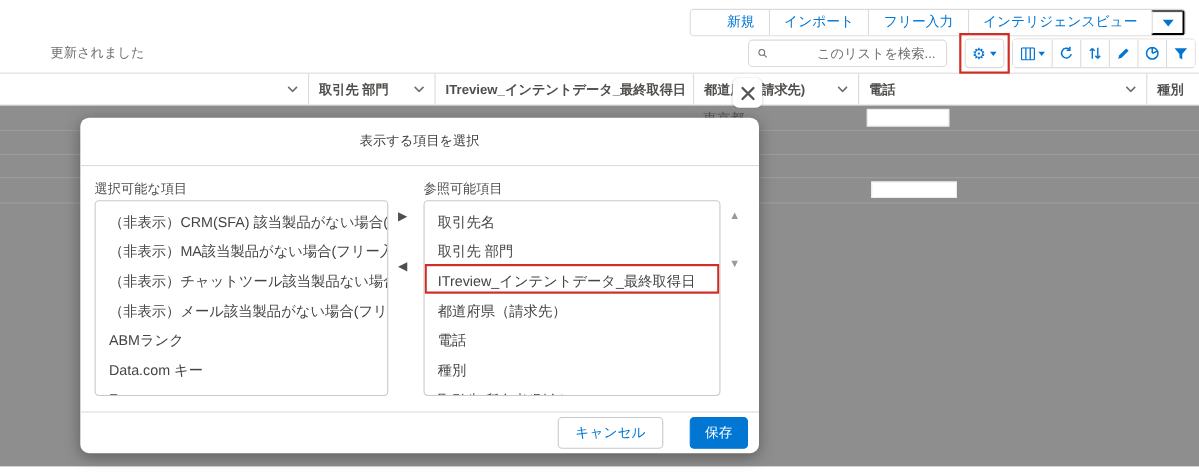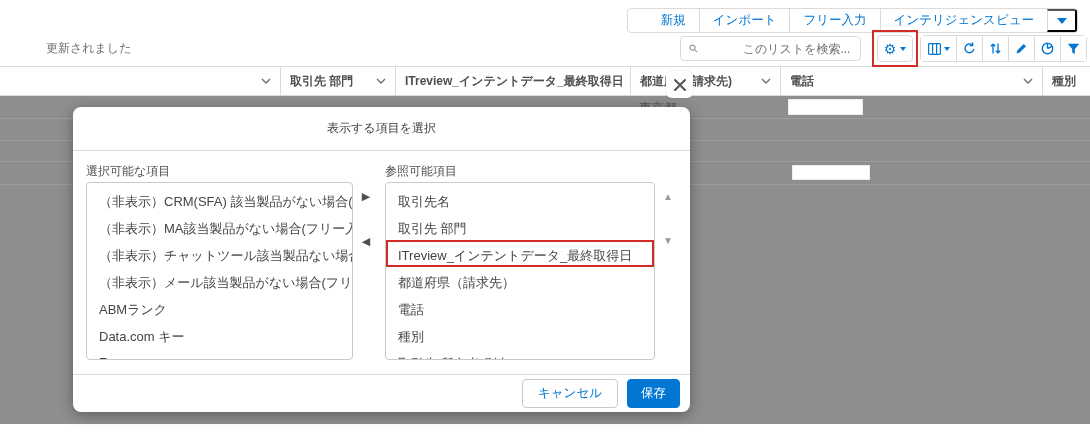--- a/index.html
+++ b/index.html
@@ -50,21 +50,21 @@
   .listbox-left { left: 13px; width: 267px; }
   .listbox-right { left: 312px; width: 270px; }
   .listbox li { height: 27px; padding: 7px 12px; font-size: 13px; color: #444; white-space: nowrap; overflow: hidden; cursor: pointer; }
   .listbox li.hl { border: 2px solid #cf2e27; padding: 5px 10px; }
   .move-btn { position: absolute; left: 283px; width: 20px; border: none; background: none; color: #514f4d; font-size: 11px; cursor: pointer; padding: 0; text-align: center; }
   .move-right { top: 83px; }
   .move-left { top: 128px; }
   .scroll-btn { position: absolute; left: 586px; width: 18px; border: none; background: none; color: #9b9a99; font-size: 10px; cursor: pointer; padding: 0; text-align: center; }
   .scroll-up { top: 84px; }
   .scroll-down { top: 128px; }
-  .modal-footer { position: absolute; left: 0; bottom: 0; width: 100%; height: 38px; border-top: 1px solid #dddbda; display: flex; align-items: center; justify-content: flex-end; gap: 9px; padding: 0 10px; }
+  .modal-footer { position: absolute; left: 0; bottom: 0; width: 100%; height: 38px; border-top: 1px solid #dddbda; display: flex; align-items: center; justify-content: flex-end; gap: 24px; padding: 0 10px; }
   .btn-cancel { border: 1px solid #c9c9c9; border-radius: 4px; background: #fff; color: #0176d3; font-size: 12.5px; padding: 5px 15px; cursor: pointer; }
   .btn-save { border: 1px solid #0176d3; border-radius: 4px; background: #0176d3; color: #fff; font-size: 12.5px; padding: 5px 13px; cursor: pointer; }
 
   .close-x { position: absolute; left: 666px; top: 71px; width: 27px; height: 27px; border: none; border-radius: 6px; background: #fff; display: flex; align-items: center; justify-content: center; cursor: pointer; z-index: 11; box-shadow: 0 0 2px rgba(0,0,0,.15); }
 </style>
 </head>
 <body>
 
 <div class="screen">
 

